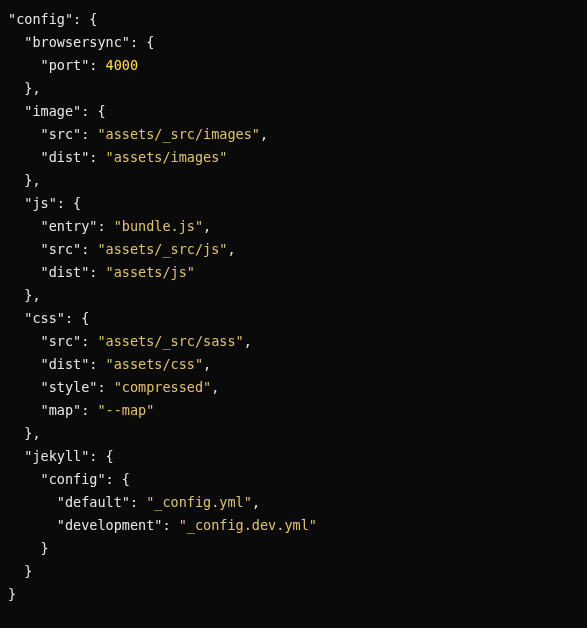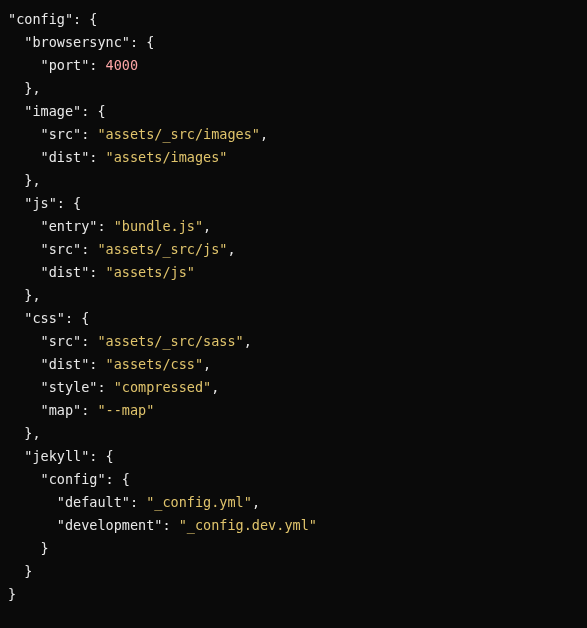--- a/index.html
+++ b/index.html
@@ -12,21 +12,21 @@
     line-height: 23px;
     width: 587px;
     height: 628px;
     box-sizing: border-box;
     overflow: hidden;
   }
   .line { white-space: pre; }
   .key   { color: #e8e8e8; }      
   .punct { color: #e8e8e8; }      
   .str   { color: #e0c46c; }      
-  .num   { color: #fca5a5; }      
+  .num   { color: #fde047; }      
 </style>
 </head>
 <body>
 
 <div>
 <div class="line"><span class="key">"config"</span><span class="punct">: {</span></div>
 <div class="line">  <span class="key">"browsersync"</span><span class="punct">: {</span></div>
 <div class="line">    <span class="key">"port"</span><span class="punct">: </span><span class="num">4000</span></div>
 <div class="line">  <span class="punct">},</span></div>
 <div class="line">  <span class="key">"image"</span><span class="punct">: {</span></div>

